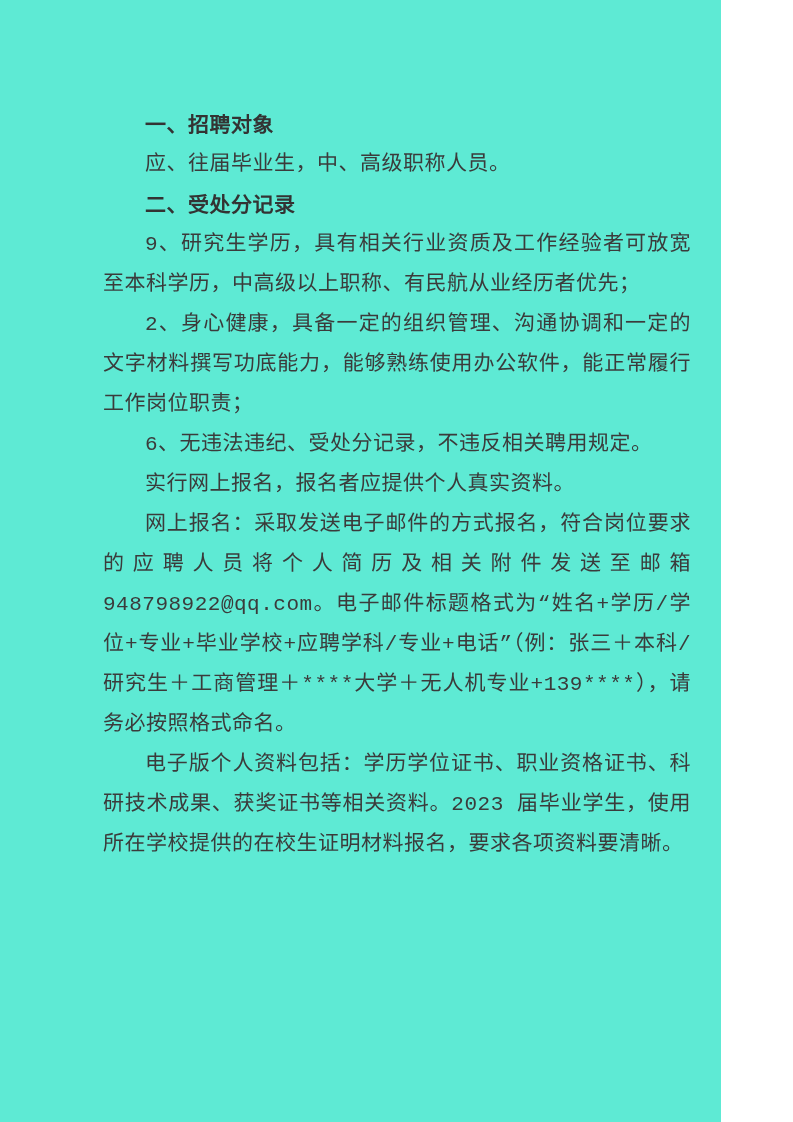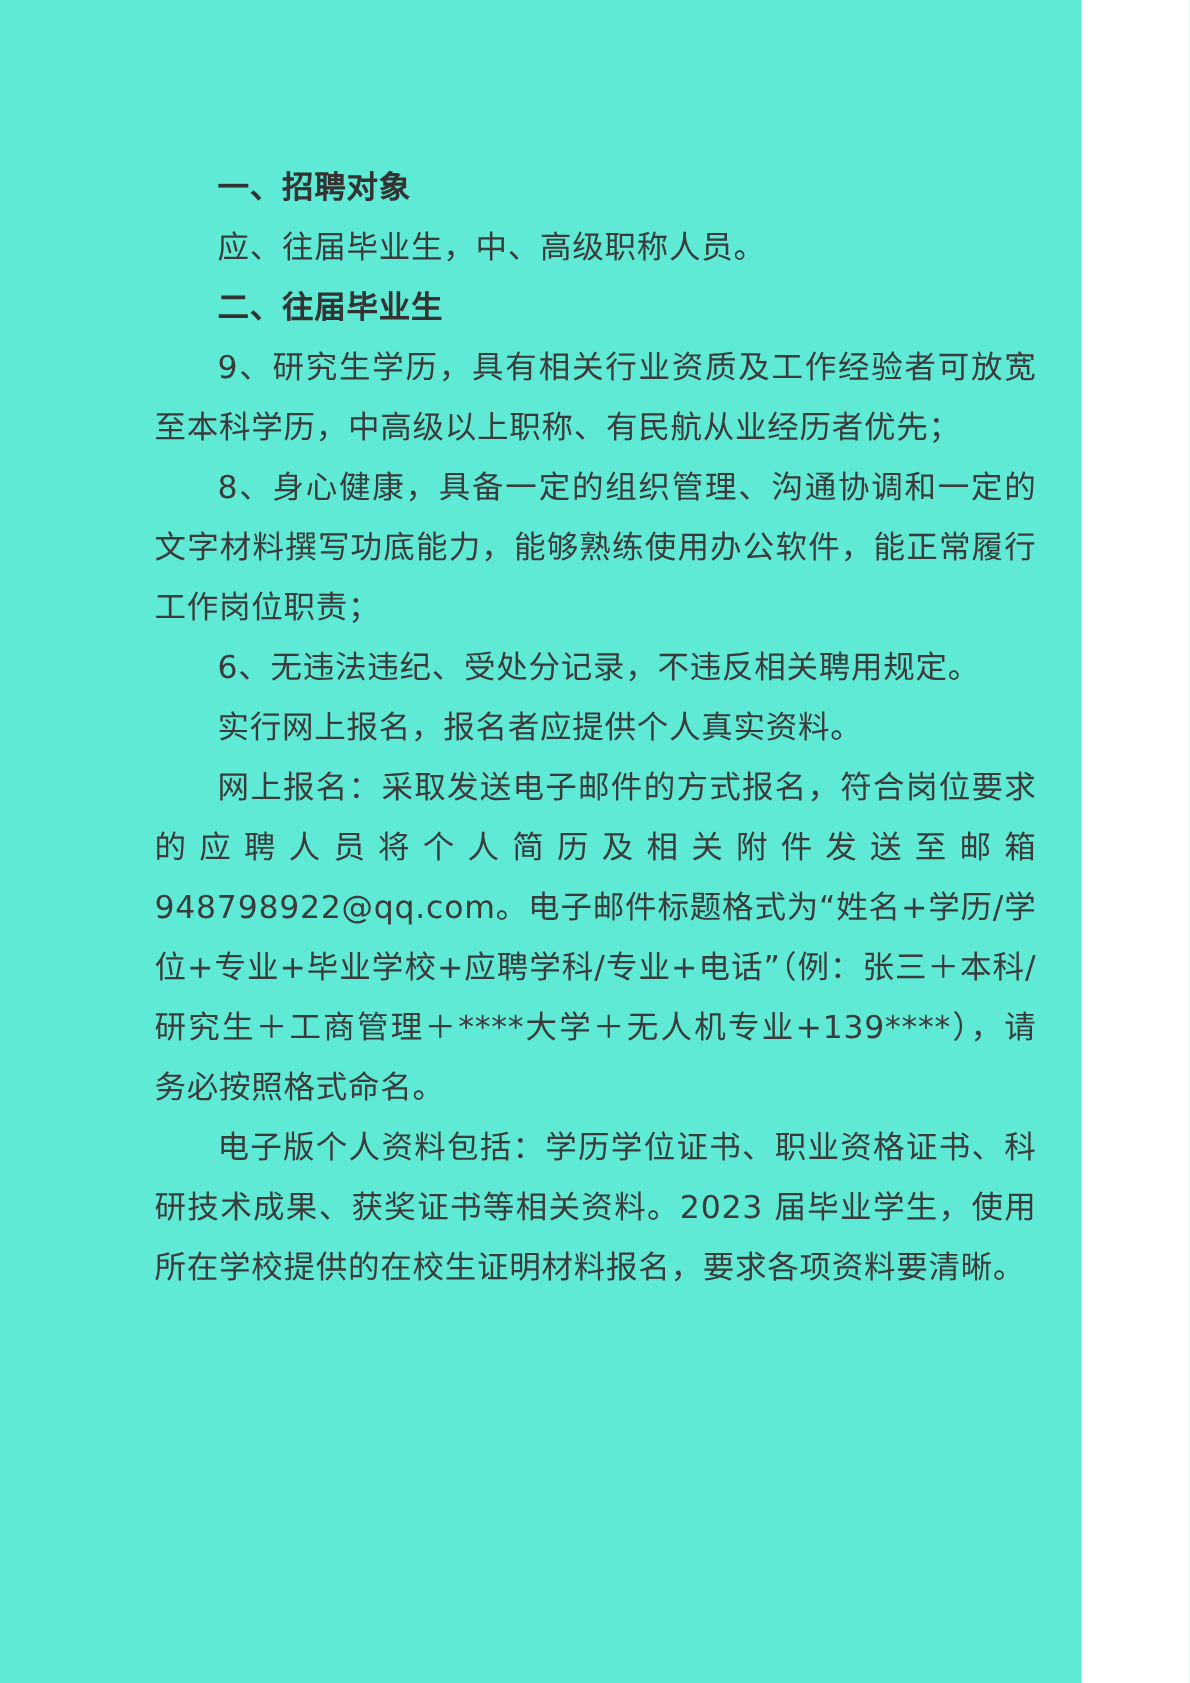--- a/index.html
+++ b/index.html
@@ -25,36 +25,37 @@
     margin: 0;
     font-size: 21px;
     line-height: 40px;
     color: #3b3b3b;
     text-indent: 2em;
     letter-spacing: 0.5px;
   }
   .doc-block.paragraph {
     text-align: justify;
     text-justify: inter-ideograph;
+    font-family: Liberation Mono, monospace;
   }
   .doc-block.heading {
     font-weight: bold;
     color: #333333;
     text-align: left;
   }
 </style>
 </head>
 <body>
 
 <div class="page">
   <div class="doc-content">
 
   <p class="doc-block heading">一、招聘对象</p>
       <p class="doc-block paragraph">应、往届毕业生，中、高级职称人员。</p>
-      <p class="doc-block heading">二、往届毕业生</p>
+      <p class="doc-block heading">二、受处分记录</p>
       <p class="doc-block paragraph">9、研究生学历，具有相关行业资质及工作经验者可放宽至本科学历，中高级以上职称、有民航从业经历者优先；</p>
-      <p class="doc-block paragraph">8、身心健康，具备一定的组织管理、沟通协调和一定的文字材料撰写功底能力，能够熟练使用办公软件，能正常履行工作岗位职责；</p>
+      <p class="doc-block paragraph">2、身心健康，具备一定的组织管理、沟通协调和一定的文字材料撰写功底能力，能够熟练使用办公软件，能正常履行工作岗位职责；</p>
       <p class="doc-block paragraph">6、无违法违纪、受处分记录，不违反相关聘用规定。</p>
       <p class="doc-block paragraph">实行网上报名，报名者应提供个人真实资料。</p>
       <p class="doc-block paragraph">网上报名：采取发送电子邮件的方式报名，符合岗位要求的应聘人员将个人简历及相关附件发送至邮箱 948798922@qq.com。电子邮件标题格式为“姓名+学历/学位+专业+毕业学校+应聘学科/专业+电话”（例：张三＋本科/研究生＋工商管理＋****大学＋无人机专业+139****），请务必按照格式命名。</p>
       <p class="doc-block paragraph">电子版个人资料包括：学历学位证书、职业资格证书、科研技术成果、获奖证书等相关资料。2023 届毕业学生，使用所在学校提供的在校生证明材料报名，要求各项资料要清晰。</p>
     </div>
 </div>
 
 </body></html>

